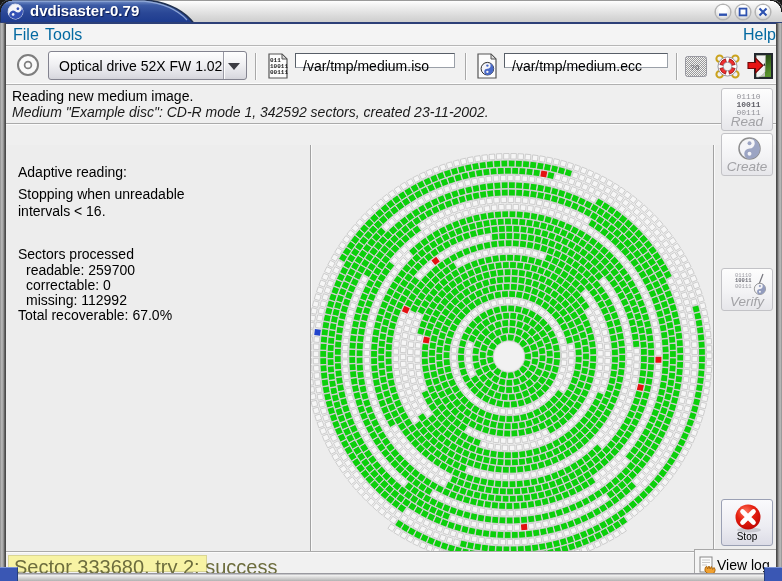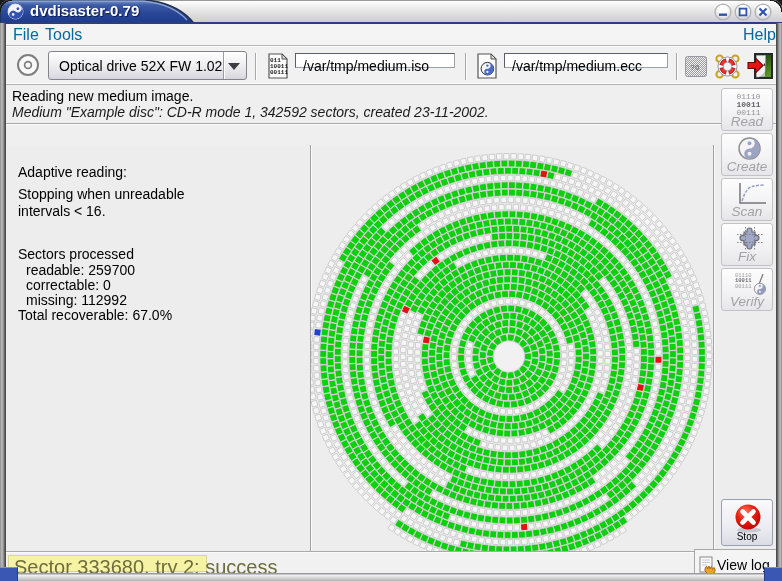--- a/index.html
+++ b/index.html
@@ -259,34 +259,20 @@
       <div class="ic"><svg width="55" height="25" viewBox="0 0 55 25" style="opacity:0.72">
           <g transform="translate(15.5,0.5) scale(0.75)">
             <circle cx="16" cy="16" r="14" fill="#f4f4f8" stroke="#666" stroke-width="2"></circle>
 <path d="M16 2 a14 14 0 0 1 0 28 a7 7 0 0 1 0 -14 a7 7 0 0 0 0 -14 Z" fill="#7a86b0"></path>
 <circle cx="16" cy="9" r="2.6" fill="#7a86b0"></circle>
 <circle cx="16" cy="23" r="2.6" fill="#f4f4f8"></circle>
           </g>
         </svg></div>
       <div class="cap">Create</div>
     </div>
-  <div class="sbtn" style="top:178px; height:43px">
-      <div class="ic"><svg width="55" height="25" viewBox="0 0 55 25" style="opacity:0.8">
-          <path d="M18 2 L18 22 L44 22" fill="none" stroke="#55555f" stroke-width="1.5"></path>
-          <path d="M20 20 Q24 7 30 5.5 T43 4" fill="none" stroke="#7a86c0" stroke-width="1.5" stroke-dasharray="3 1.5"></path>
-        </svg></div>
-      <div class="cap">Scan</div>
-    </div>
-  <div class="sbtn" style="top:223px; height:43px">
-      <div class="ic"><svg width="55" height="25" viewBox="0 0 55 25" style="opacity:0.8">
-          <path d="M22 6 L25 6 Q24.5 2 27.5 2 T30 6 L33 6 L33 9.5 Q37 9 37 12 T33 14.5 L33 19 L30 19 Q30.5 23 27.5 23 T25 19 L22 19 L22 14.5 Q18 15 18 12 T22 9.5 Z" fill="#8b95bd" stroke="#4a4a55" stroke-width="1.2"></path>
-          <path d="M15 8.5 L41 8.5 M15 16.5 L41 16.5 M23.5 1 L23.5 24 M32.5 1 L32.5 24" stroke="#55555f" stroke-width="0.9" stroke-dasharray="1.5 1.5"></path>
-        </svg></div>
-      <div class="cap">Fix</div>
-    </div>
   <div class="sbtn" style="top:268px; height:43px">
       <div class="ic"><svg width="55" height="25" viewBox="0 0 55 25" style="opacity:0.8">
           <text x="13" y="5.5" font-family="Liberation Mono" font-size="5.5" fill="#85858d">01110</text>
           <text x="13" y="11.0" font-family="Liberation Mono" font-size="5.5" font-weight="bold" fill="#4a4a55">10011</text>
           <text x="13" y="16.5" font-family="Liberation Mono" font-size="5.5" fill="#85858d">00111</text>
           <path d="M34 21 L41 3" stroke="#55555f" stroke-width="1.2"></path>
           <g transform="translate(31.5,11.5) scale(0.4)">
             <circle cx="16" cy="16" r="14" fill="#f4f4f8" stroke="#666" stroke-width="2"></circle>
 <path d="M16 2 a14 14 0 0 1 0 28 a7 7 0 0 1 0 -14 a7 7 0 0 0 0 -14 Z" fill="#7a86b0"></path>
 <circle cx="16" cy="9" r="2.6" fill="#7a86b0"></circle>

